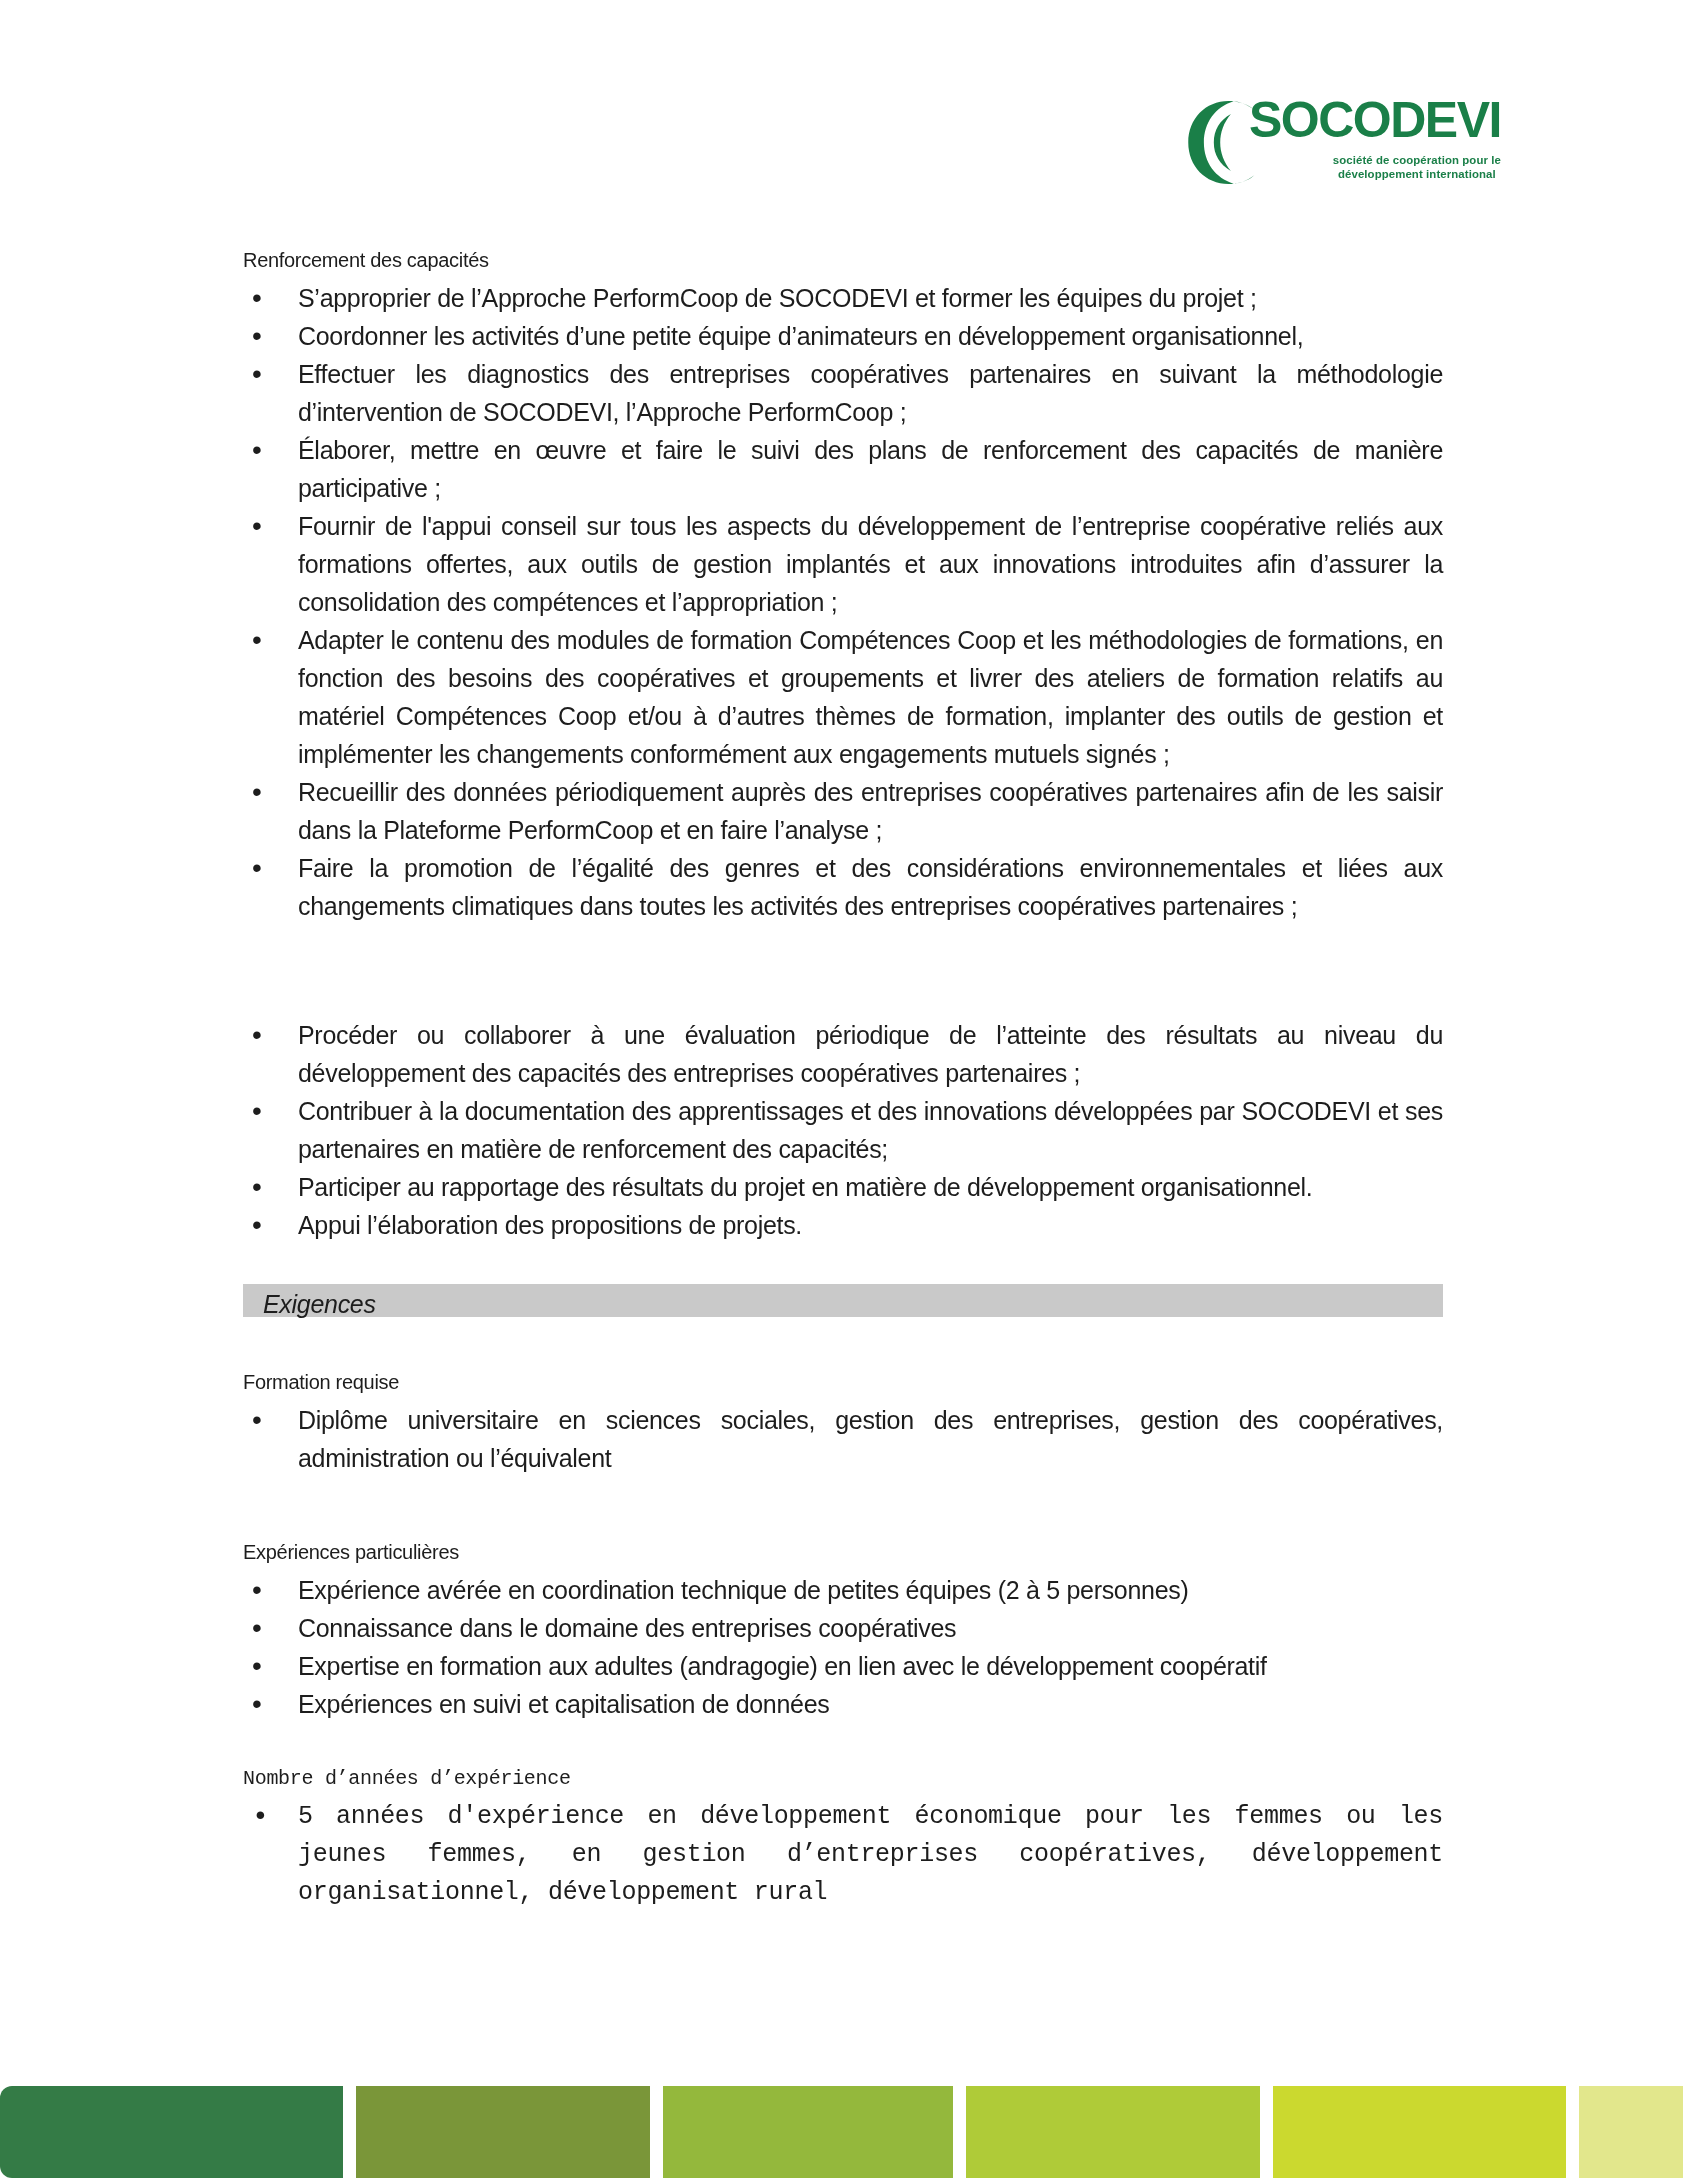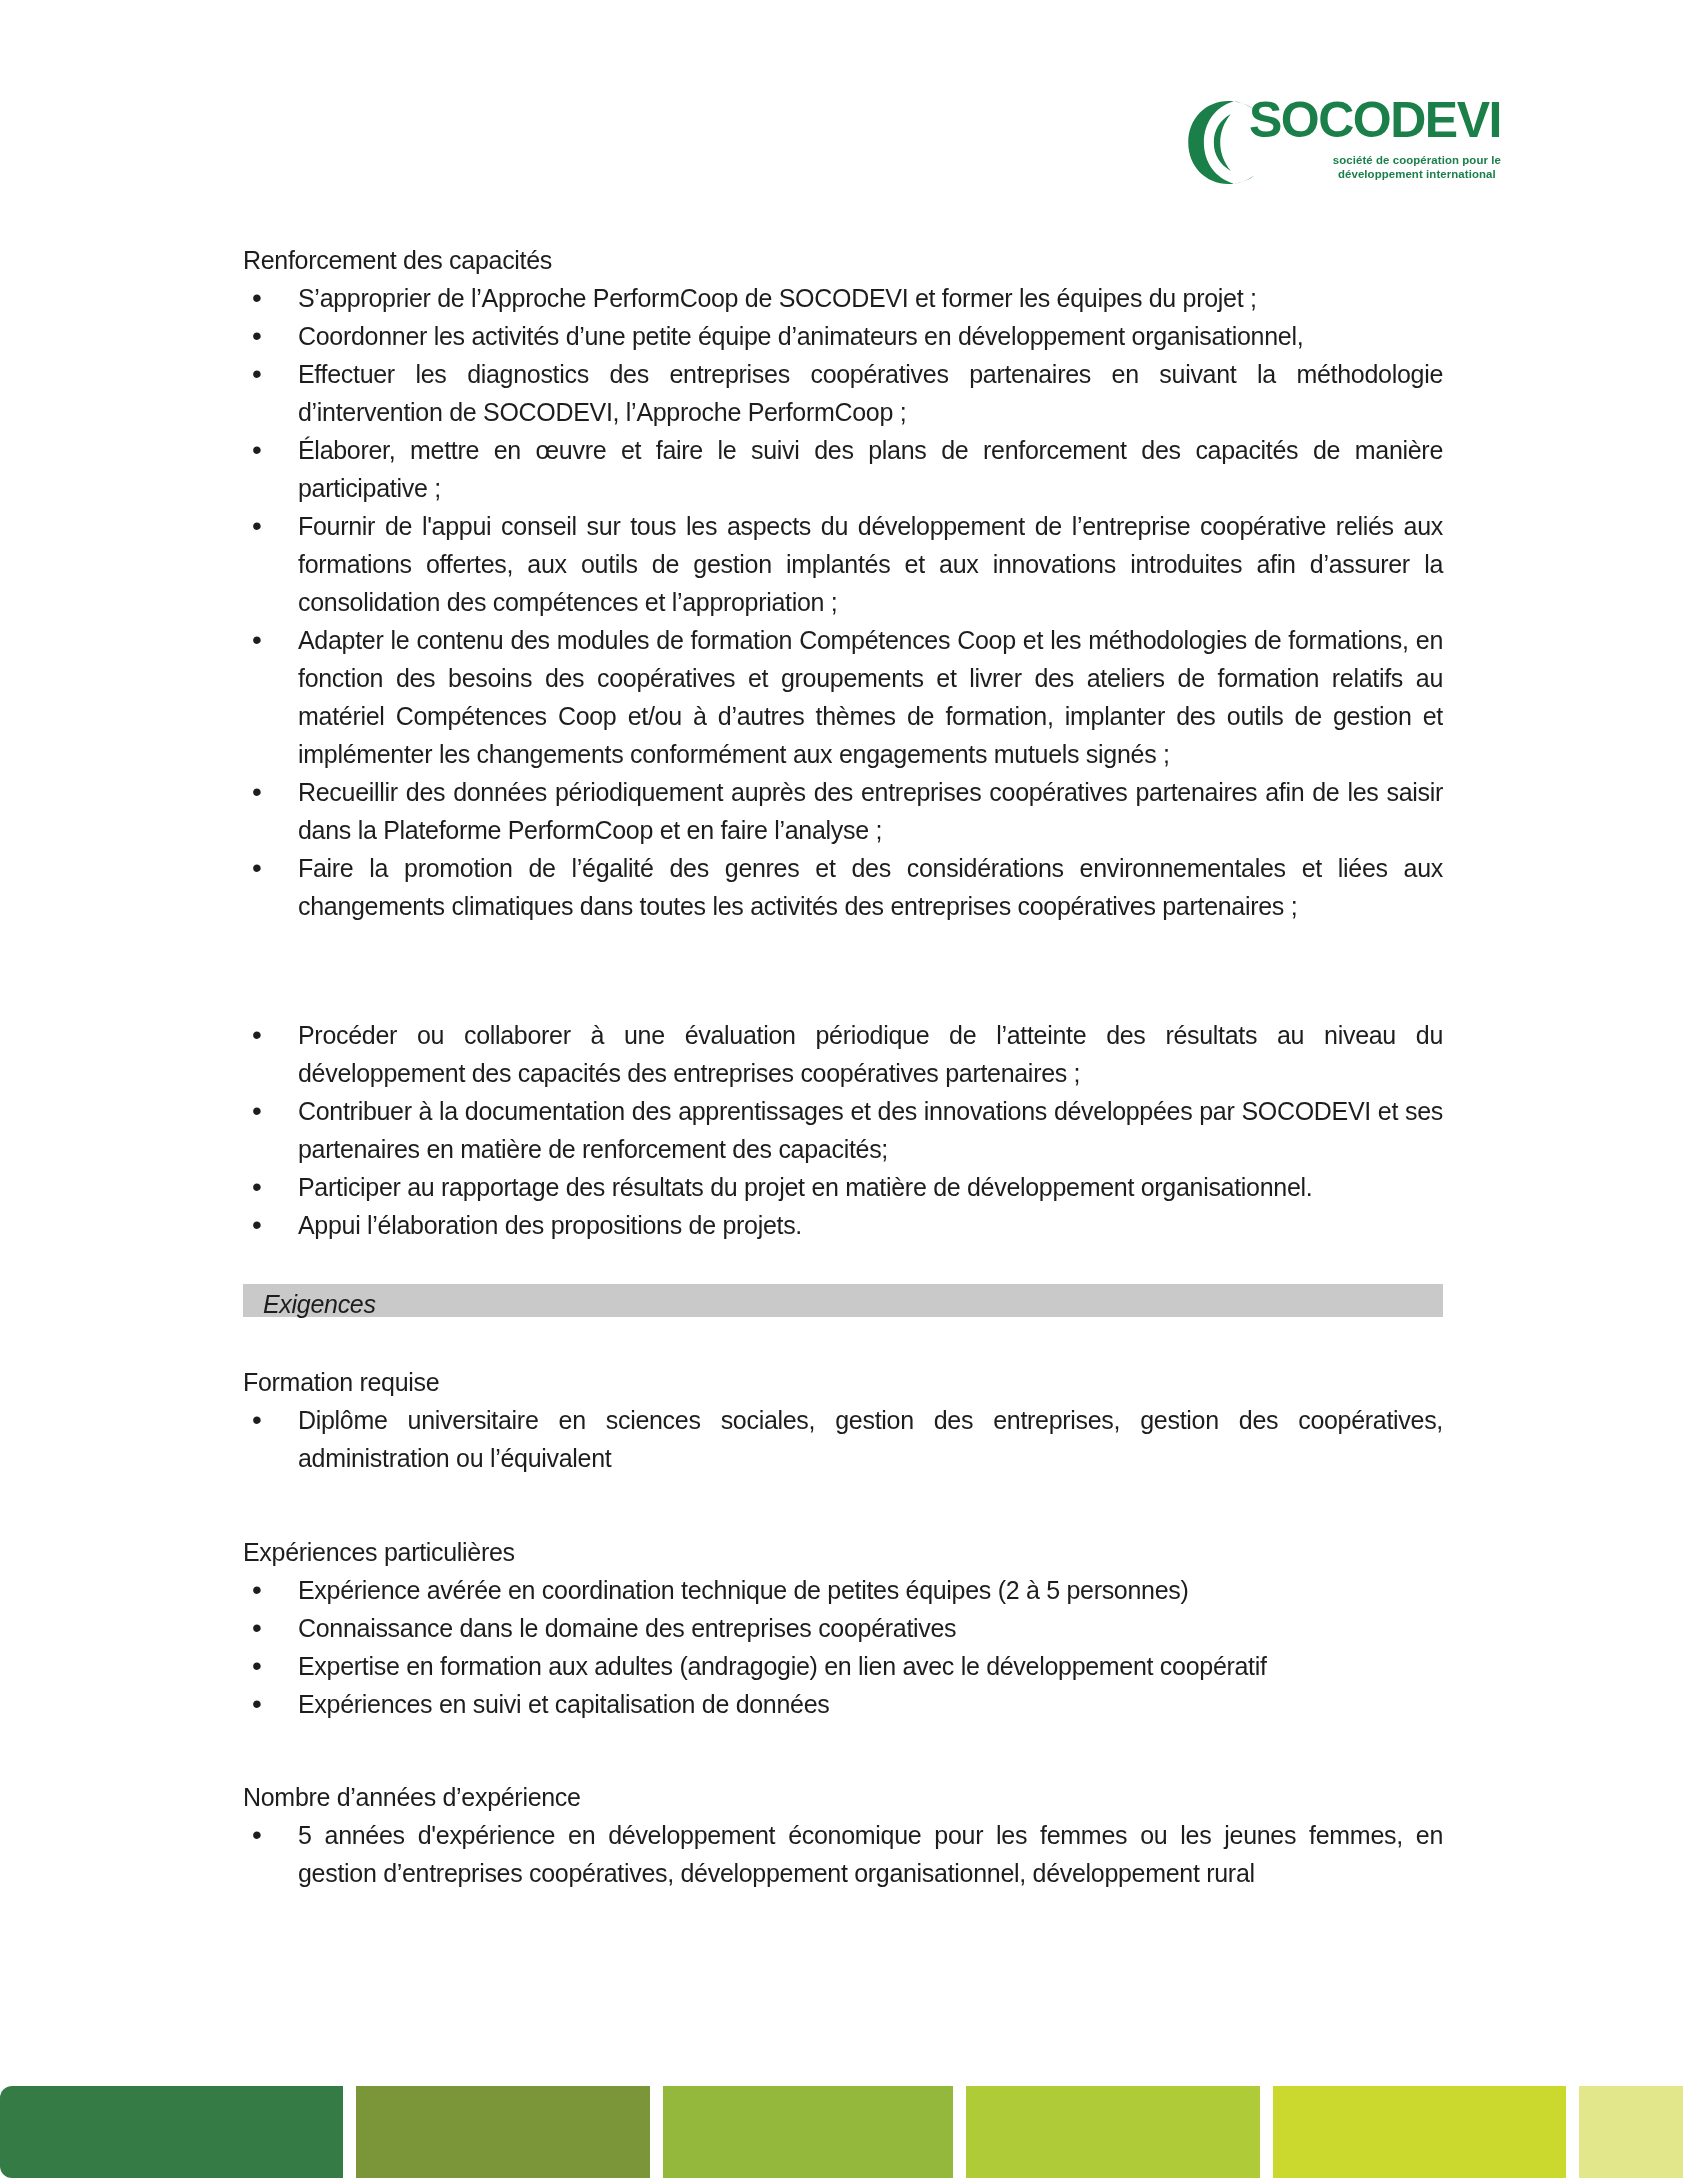--- a/index.html
+++ b/index.html
@@ -25,41 +25,41 @@
   .logo-tagline{
     font-size:11.4px;line-height:14px;font-weight:700;
     text-align:center;letter-spacing:0.1px;margin-top:7px;
   }
   
   .content{
     position:absolute;top:241px;left:243px;width:1200px;
     font-size:25px;line-height:38px;letter-spacing:-0.3px;
   }
   .section-heading{
-    margin:0;font-size:25px;font-weight:400;line-height:38px;
+    margin:0;font-size:20px;font-weight:400;line-height:38px;
   }
   ul.bullets{list-style:none;margin:0;padding:0;}
   ul.bullets li{
     position:relative;padding-left:55px;text-align:justify;
   }
   ul.bullets li::before{
     content:"\2022";
     position:absolute;left:9px;top:0;
     font-size:28px;
   }
   .sec2{margin-top:91px;}
   .bar{
     margin-top:40px;height:33px;line-height:41px;
     padding-left:20px;
     font-size:25px;
     font-style:italic;
   }
   .sub-formation{margin-top:46px;}
   .sub-experiences{margin-top:56px;}
-  .sub-nombre{margin-top:55px;}
+  .sub-nombre{margin-top:37px;font-family:Liberation Mono, monospace;}
   
   .footer{
     position:absolute;left:0;top:2086px;width:1683px;height:92px;
     display:flex;gap:13px;
   }
   .fblock{height:92px;}
   .fblock-1{width:345px;border-radius:12px 0 0 12px;}
   .fblock-2{width:295px;}
   .fblock-3{width:292px;}
   .fblock-4{width:295px;}

